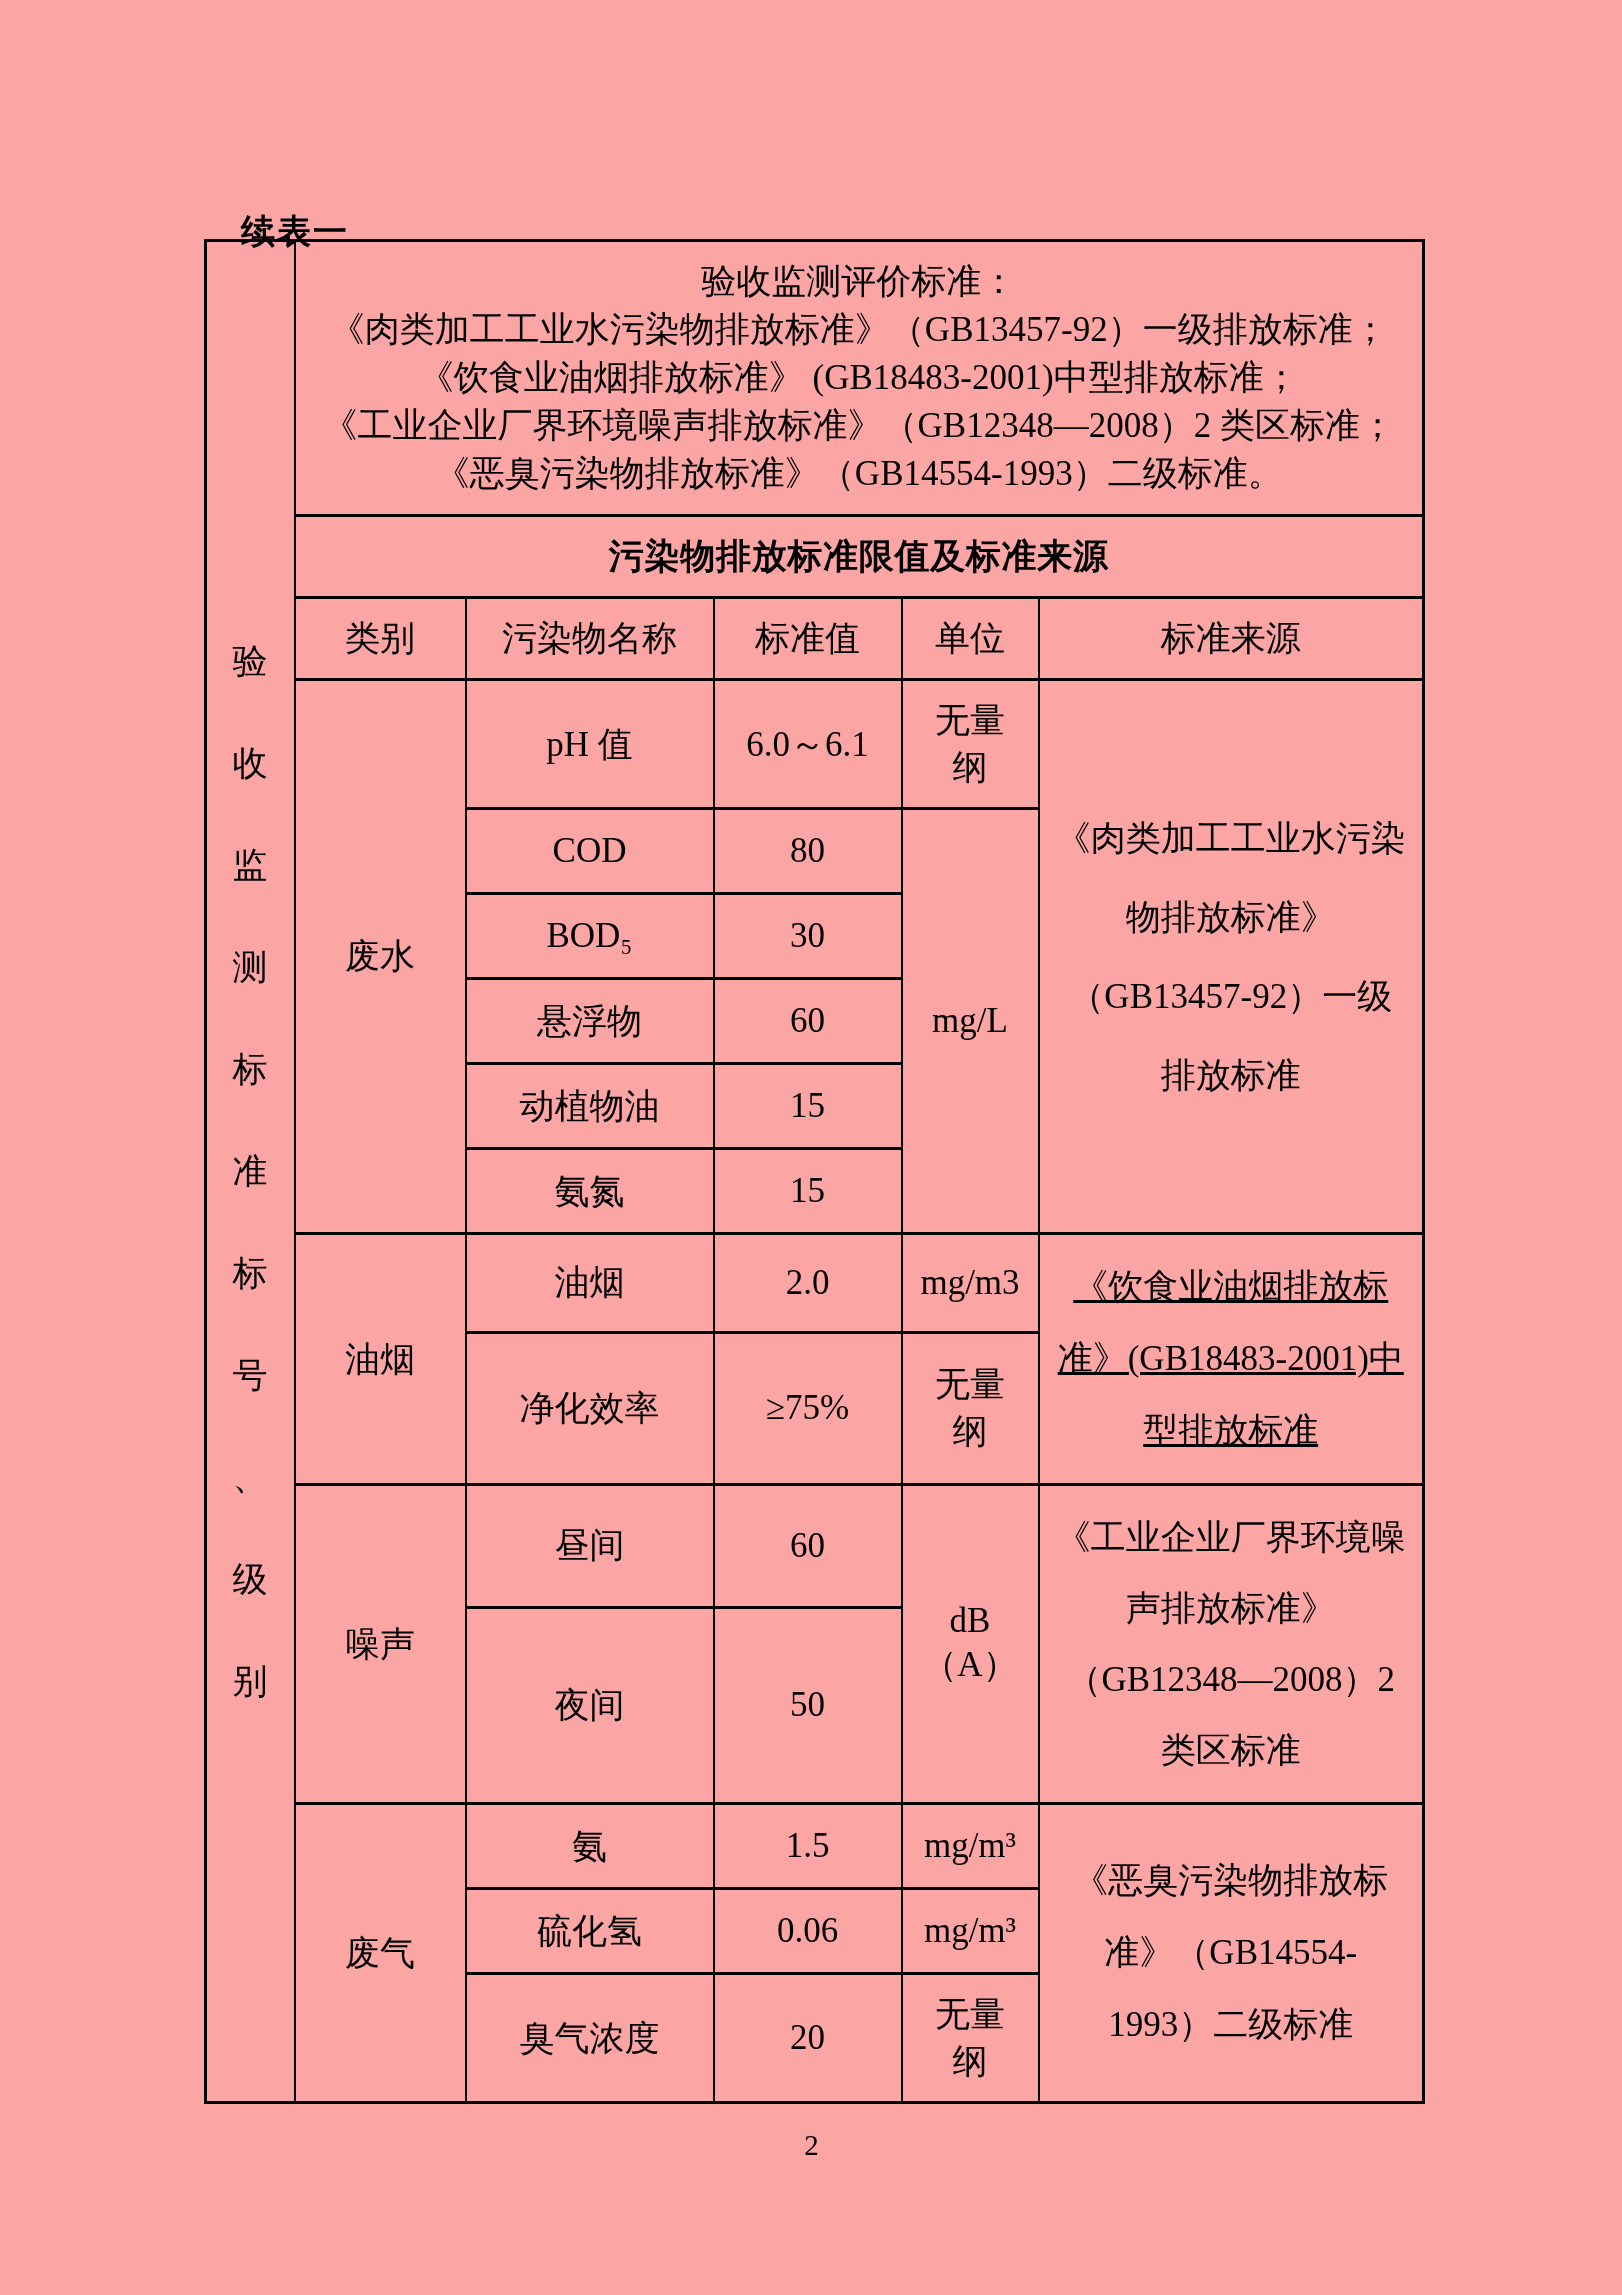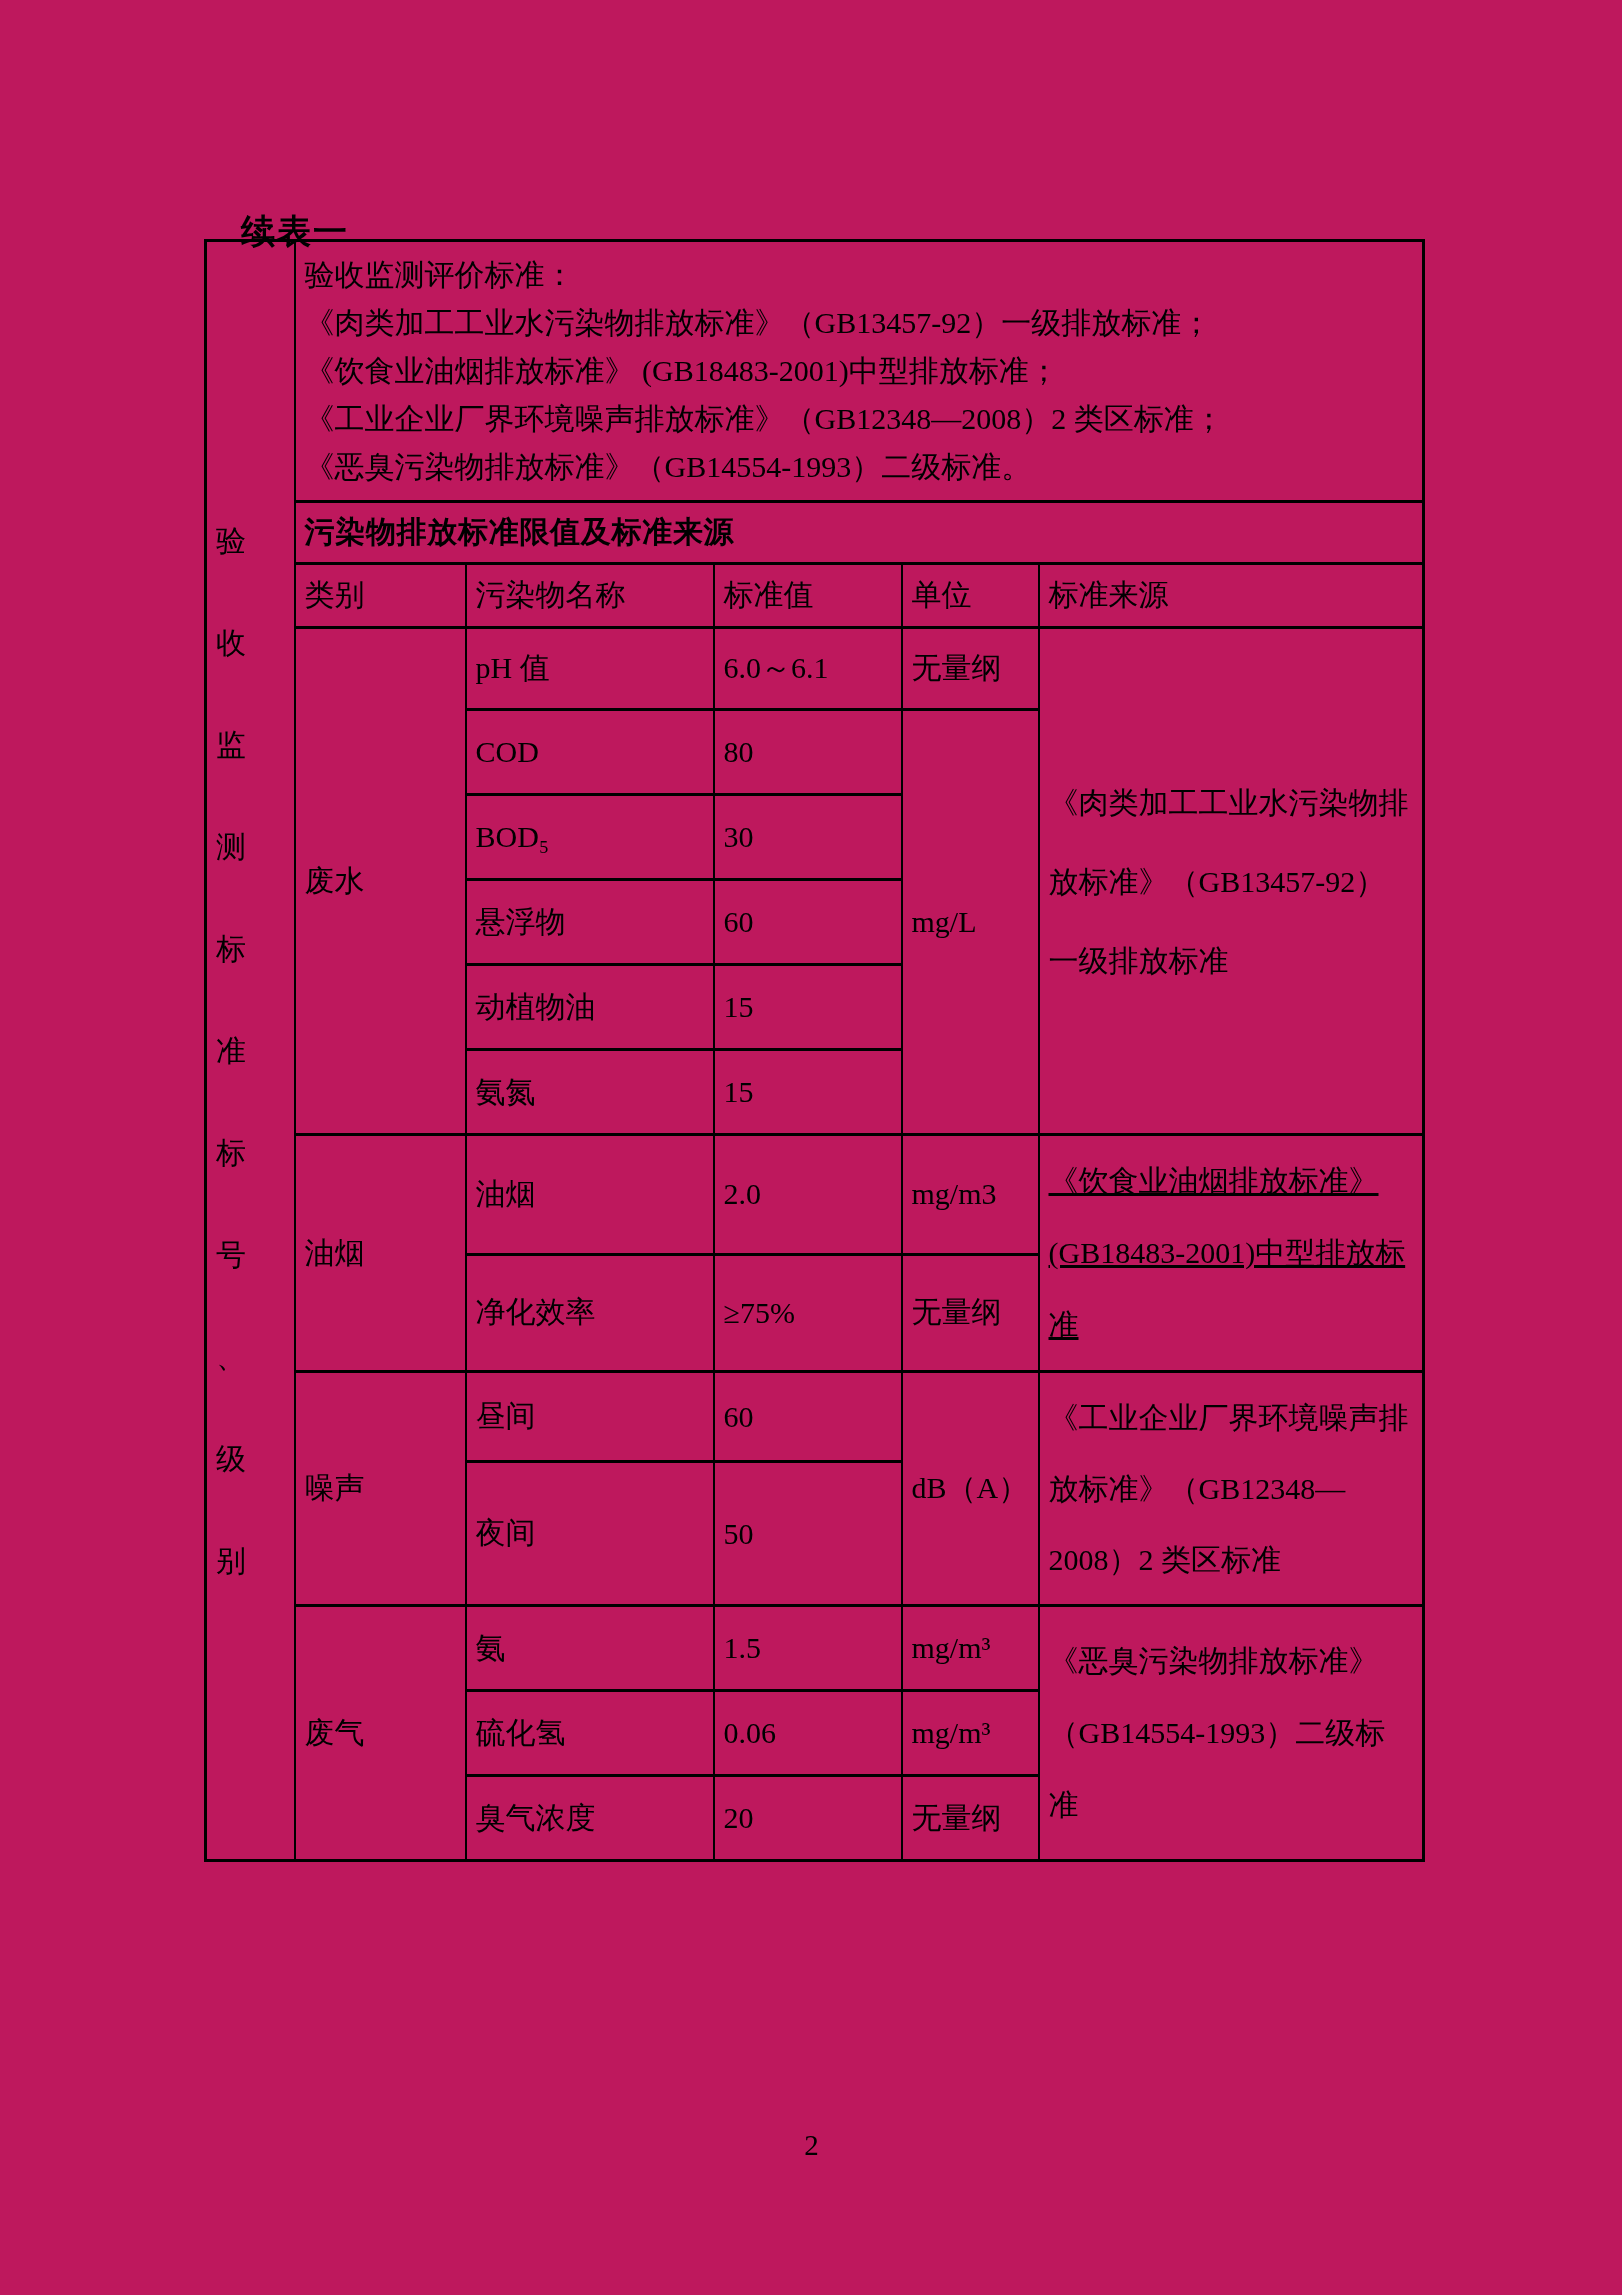--- a/index.html
+++ b/index.html
@@ -1,19 +1,19 @@
 <!DOCTYPE html>
 <html style="font-size:10.5px"><head>
 <meta charset="utf-8">
 <style>
   html,body { margin:0; padding:0; background:#e8e8e8; }
   .page {
     position:relative;
     width:1623px; height:2295px;
-    background:#be185d;
+    background:#fca5a5;
     font-family:"Liberation Serif","DejaVu Serif",serif;
     color:#000;
     overflow:hidden;
   }
   .doc-title {
     position:absolute;
     left:241px; top:209px;
     font-size:34px;
     font-weight:bold;
     letter-spacing:2px;
@@ -23,23 +23,24 @@
     left:204px; top:239px;
     width:1220px;
     border-collapse:collapse;
     table-layout:fixed;
     border:3.3px solid #000;
   }
   table.std td {
     border:2px solid #000;
     border-top-width:3.3px;
     border-bottom-width:3.3px;
+    text-align:center;
     vertical-align:middle;
-    font-size:30px;
-    padding:9px;
+    font-size:35px;
+    padding:16px;
     overflow:hidden;
   }
   .left-label {
     white-space:pre-line;
     line-height:102px;
     letter-spacing:0.7px;
   }
   .eval-line { line-height:48px; white-space:nowrap; }
   .subtitle-cell { letter-spacing:0.7px;font-weight:bold; }
   .src { padding:0 10.5px; }

